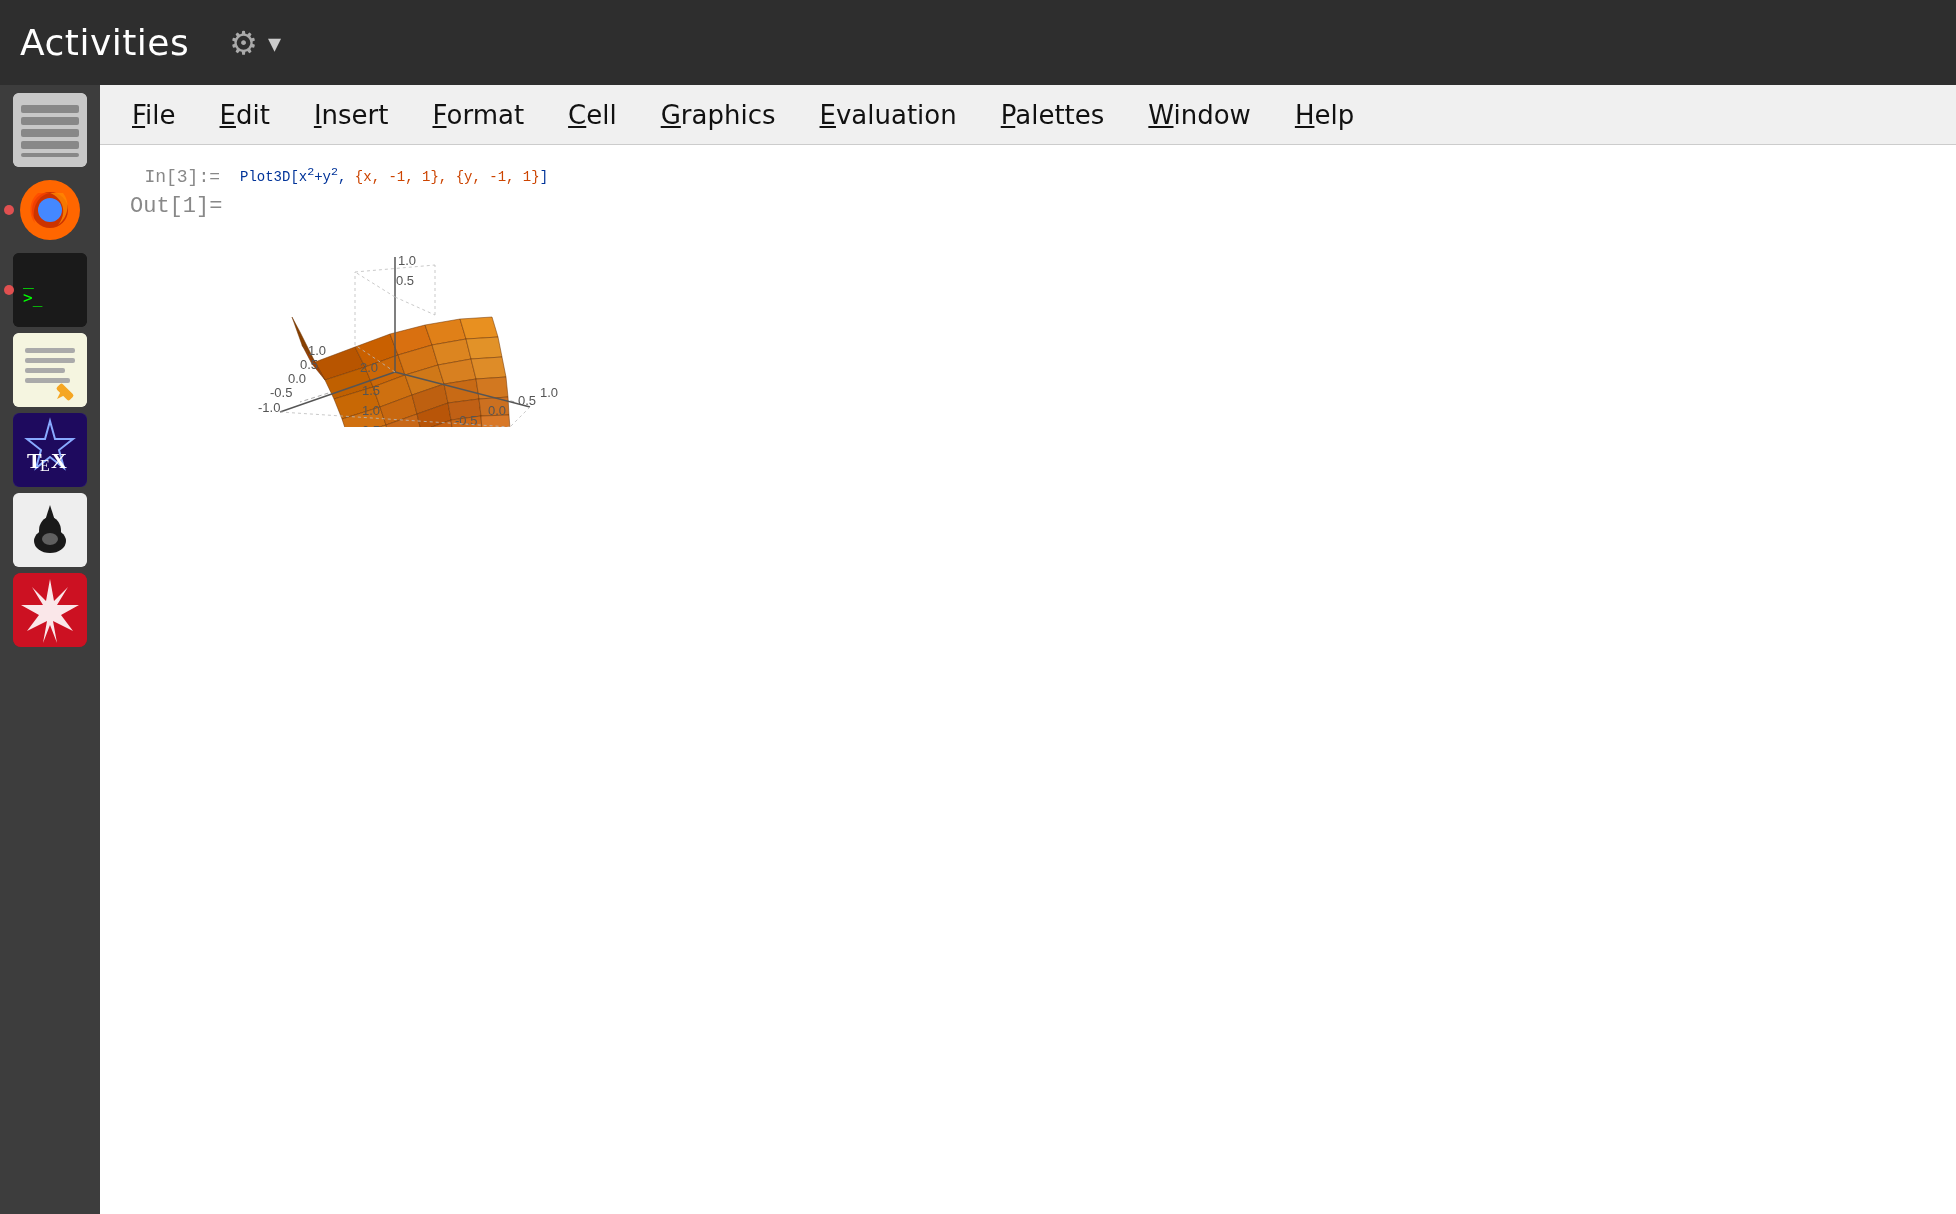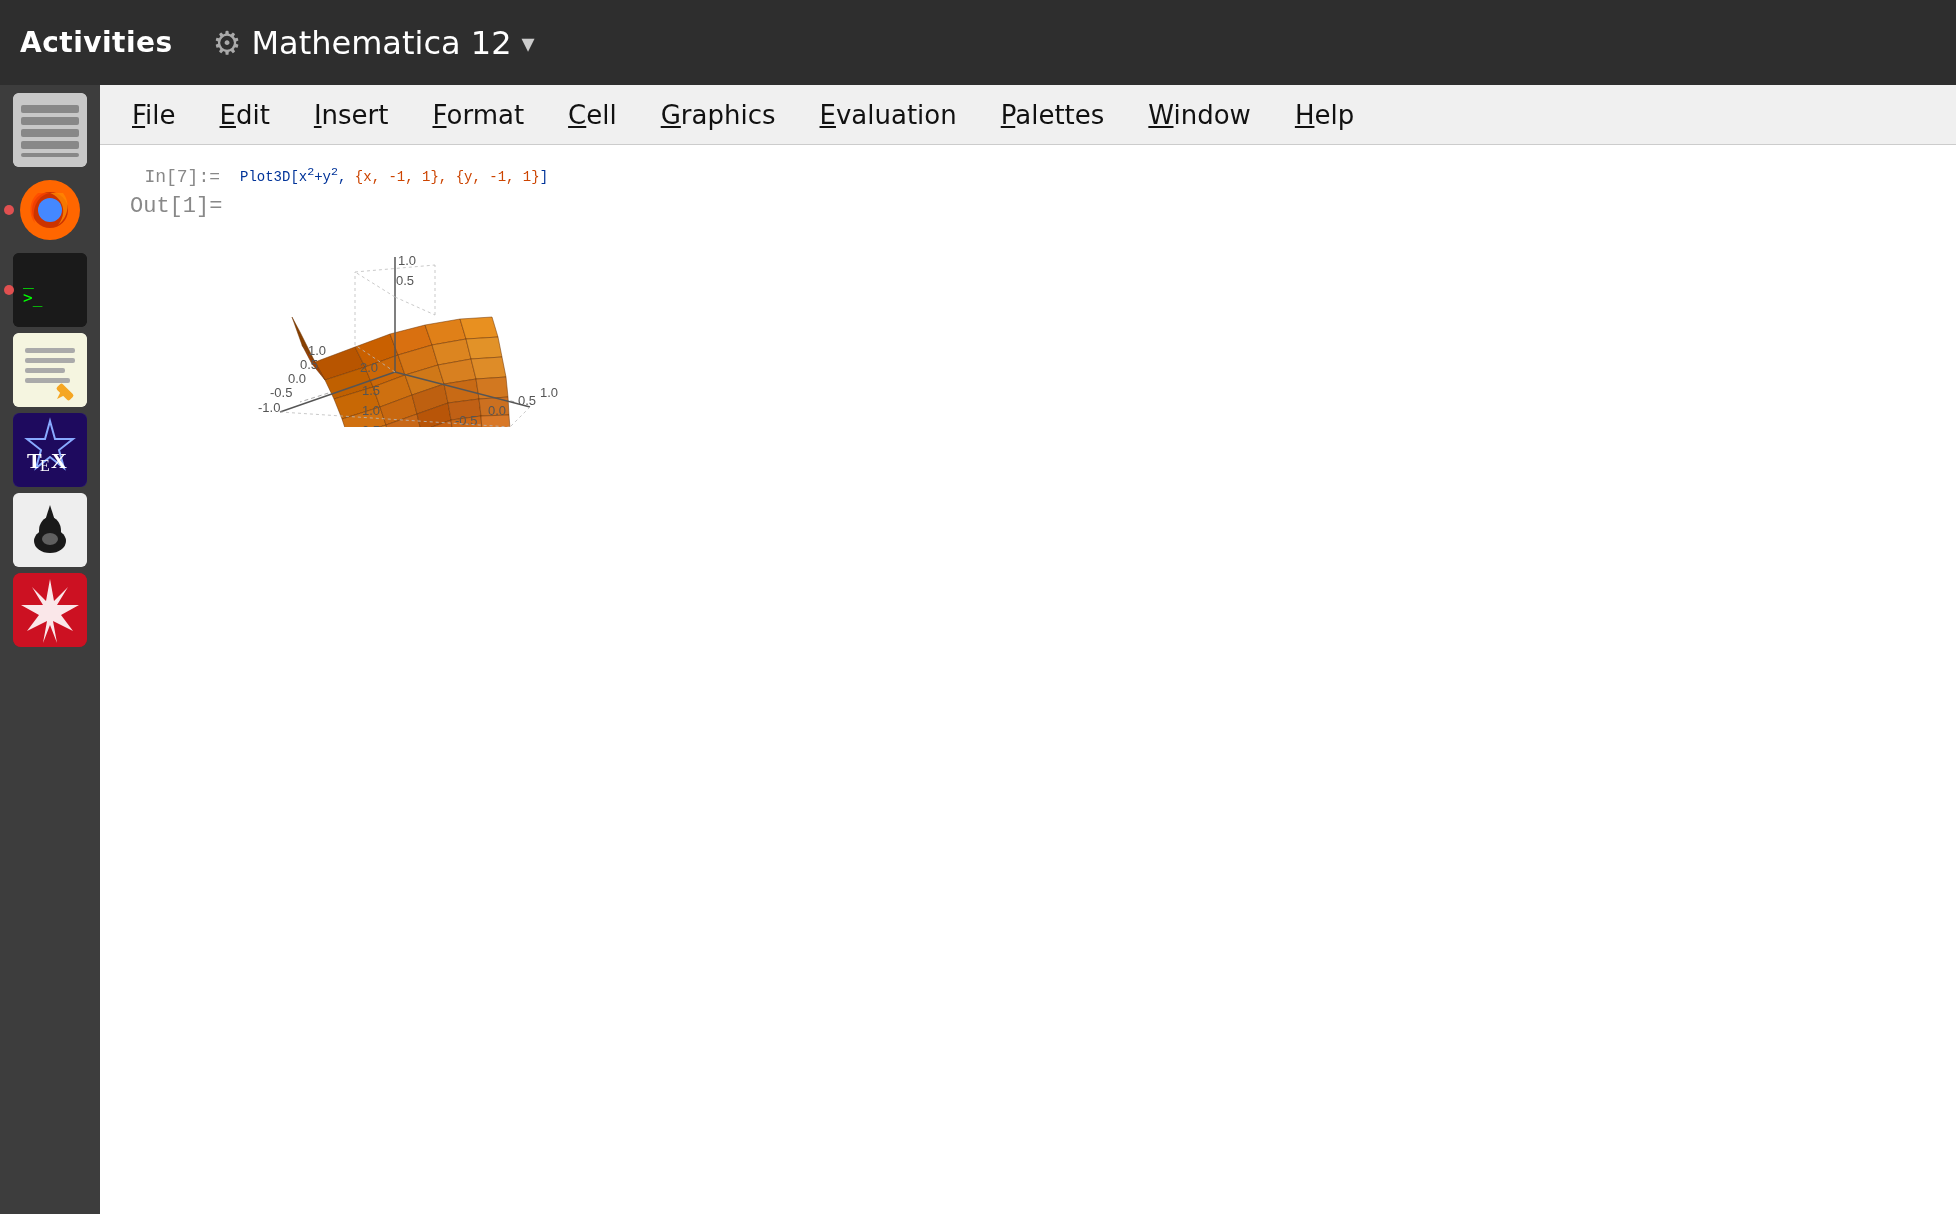--- a/index.html
+++ b/index.html
@@ -10,22 +10,22 @@
       width: 100%;
       height: 85px;
       background: #2e2e2e;
       display: flex;
       align-items: center;
       padding: 0 20px;
       gap: 40px;
     }
     #activities-label {
       color: #ffffff;
-      font-size: 28px;
-      font-weight: 700;
+      font-size: 36px;
+      font-weight: 400;
       letter-spacing: 0.5px;
     }
     #app-title {
       display: flex;
       align-items: center;
       gap: 10px;
       color: #ffffff;
       font-size: 32px;
     }
 
@@ -153,21 +153,20 @@
       margin-top: 5px;
     }
   </style>
 </head>
 <body>
 
 <div id="topbar">
   <span id="activities-label">Activities</span>
   <div id="app-title">
     <span style="font-size:32px; color:#aaa;">⚙</span>
-    <span style="color:#fff; font-size:32px;">Mathematica 12</span>
     <span style="color:#ccc; font-size:26px;">▾</span>
   </div>
 </div>
 
 <div id="main-layout">
 
   <div id="sidebar">
 
     <div style="position:relative; display:flex; align-items:center; width:100%;">
       <div class="sidebar-icon icon-files" style="margin:0 auto;">
@@ -262,21 +261,21 @@
       <span class="menu-item"><u>G</u>raphics</span>
       <span class="menu-item"><u>E</u>valuation</span>
       <span class="menu-item"><u>P</u>alettes</span>
       <span class="menu-item"><u>W</u>indow</span>
       <span class="menu-item"><u>H</u>elp</span>
     </div>
 
     <div id="notebook">
 
       <div id="input-cell">
-        <span id="cell-label-in" style="font-size:18px; color:#888; font-family:'Courier New',monospace; width:90px; text-align:right; padding-top:2px; flex-shrink:0;">In[7]:=</span>
+        <span id="cell-label-in" style="font-size:18px; color:#888; font-family:'Courier New',monospace; width:90px; text-align:right; padding-top:2px; flex-shrink:0;">In[3]:=</span>
         <div id="cell-content-in" style="font-size:14px; color:#003399; font-family:'Courier New',monospace; padding-left:10px;">
           <span>Plot3D[x<sup>2</sup>+y<sup>2</sup>, <span style="color:#cc4400;">{x, -1, 1}, {y, -1, 1}</span>]</span>
         </div>
       </div>
 
       <div id="output-cell" style="display:flex; align-items:flex-start; margin-top:5px; gap:10px;">
         <span id="cell-label-out" style="font-size:22px; color:#888; font-family:'Courier New',monospace; width:90px; text-align:right; padding-top:2px; flex-shrink:0;">Out[1]=</span>
         <div id="plot-container" style="padding-left:10px; margin-top:5px;">
           
           <svg width="320" height="230" viewBox="0 0 320 230" xmlns="http://www.w3.org/2000/svg">

